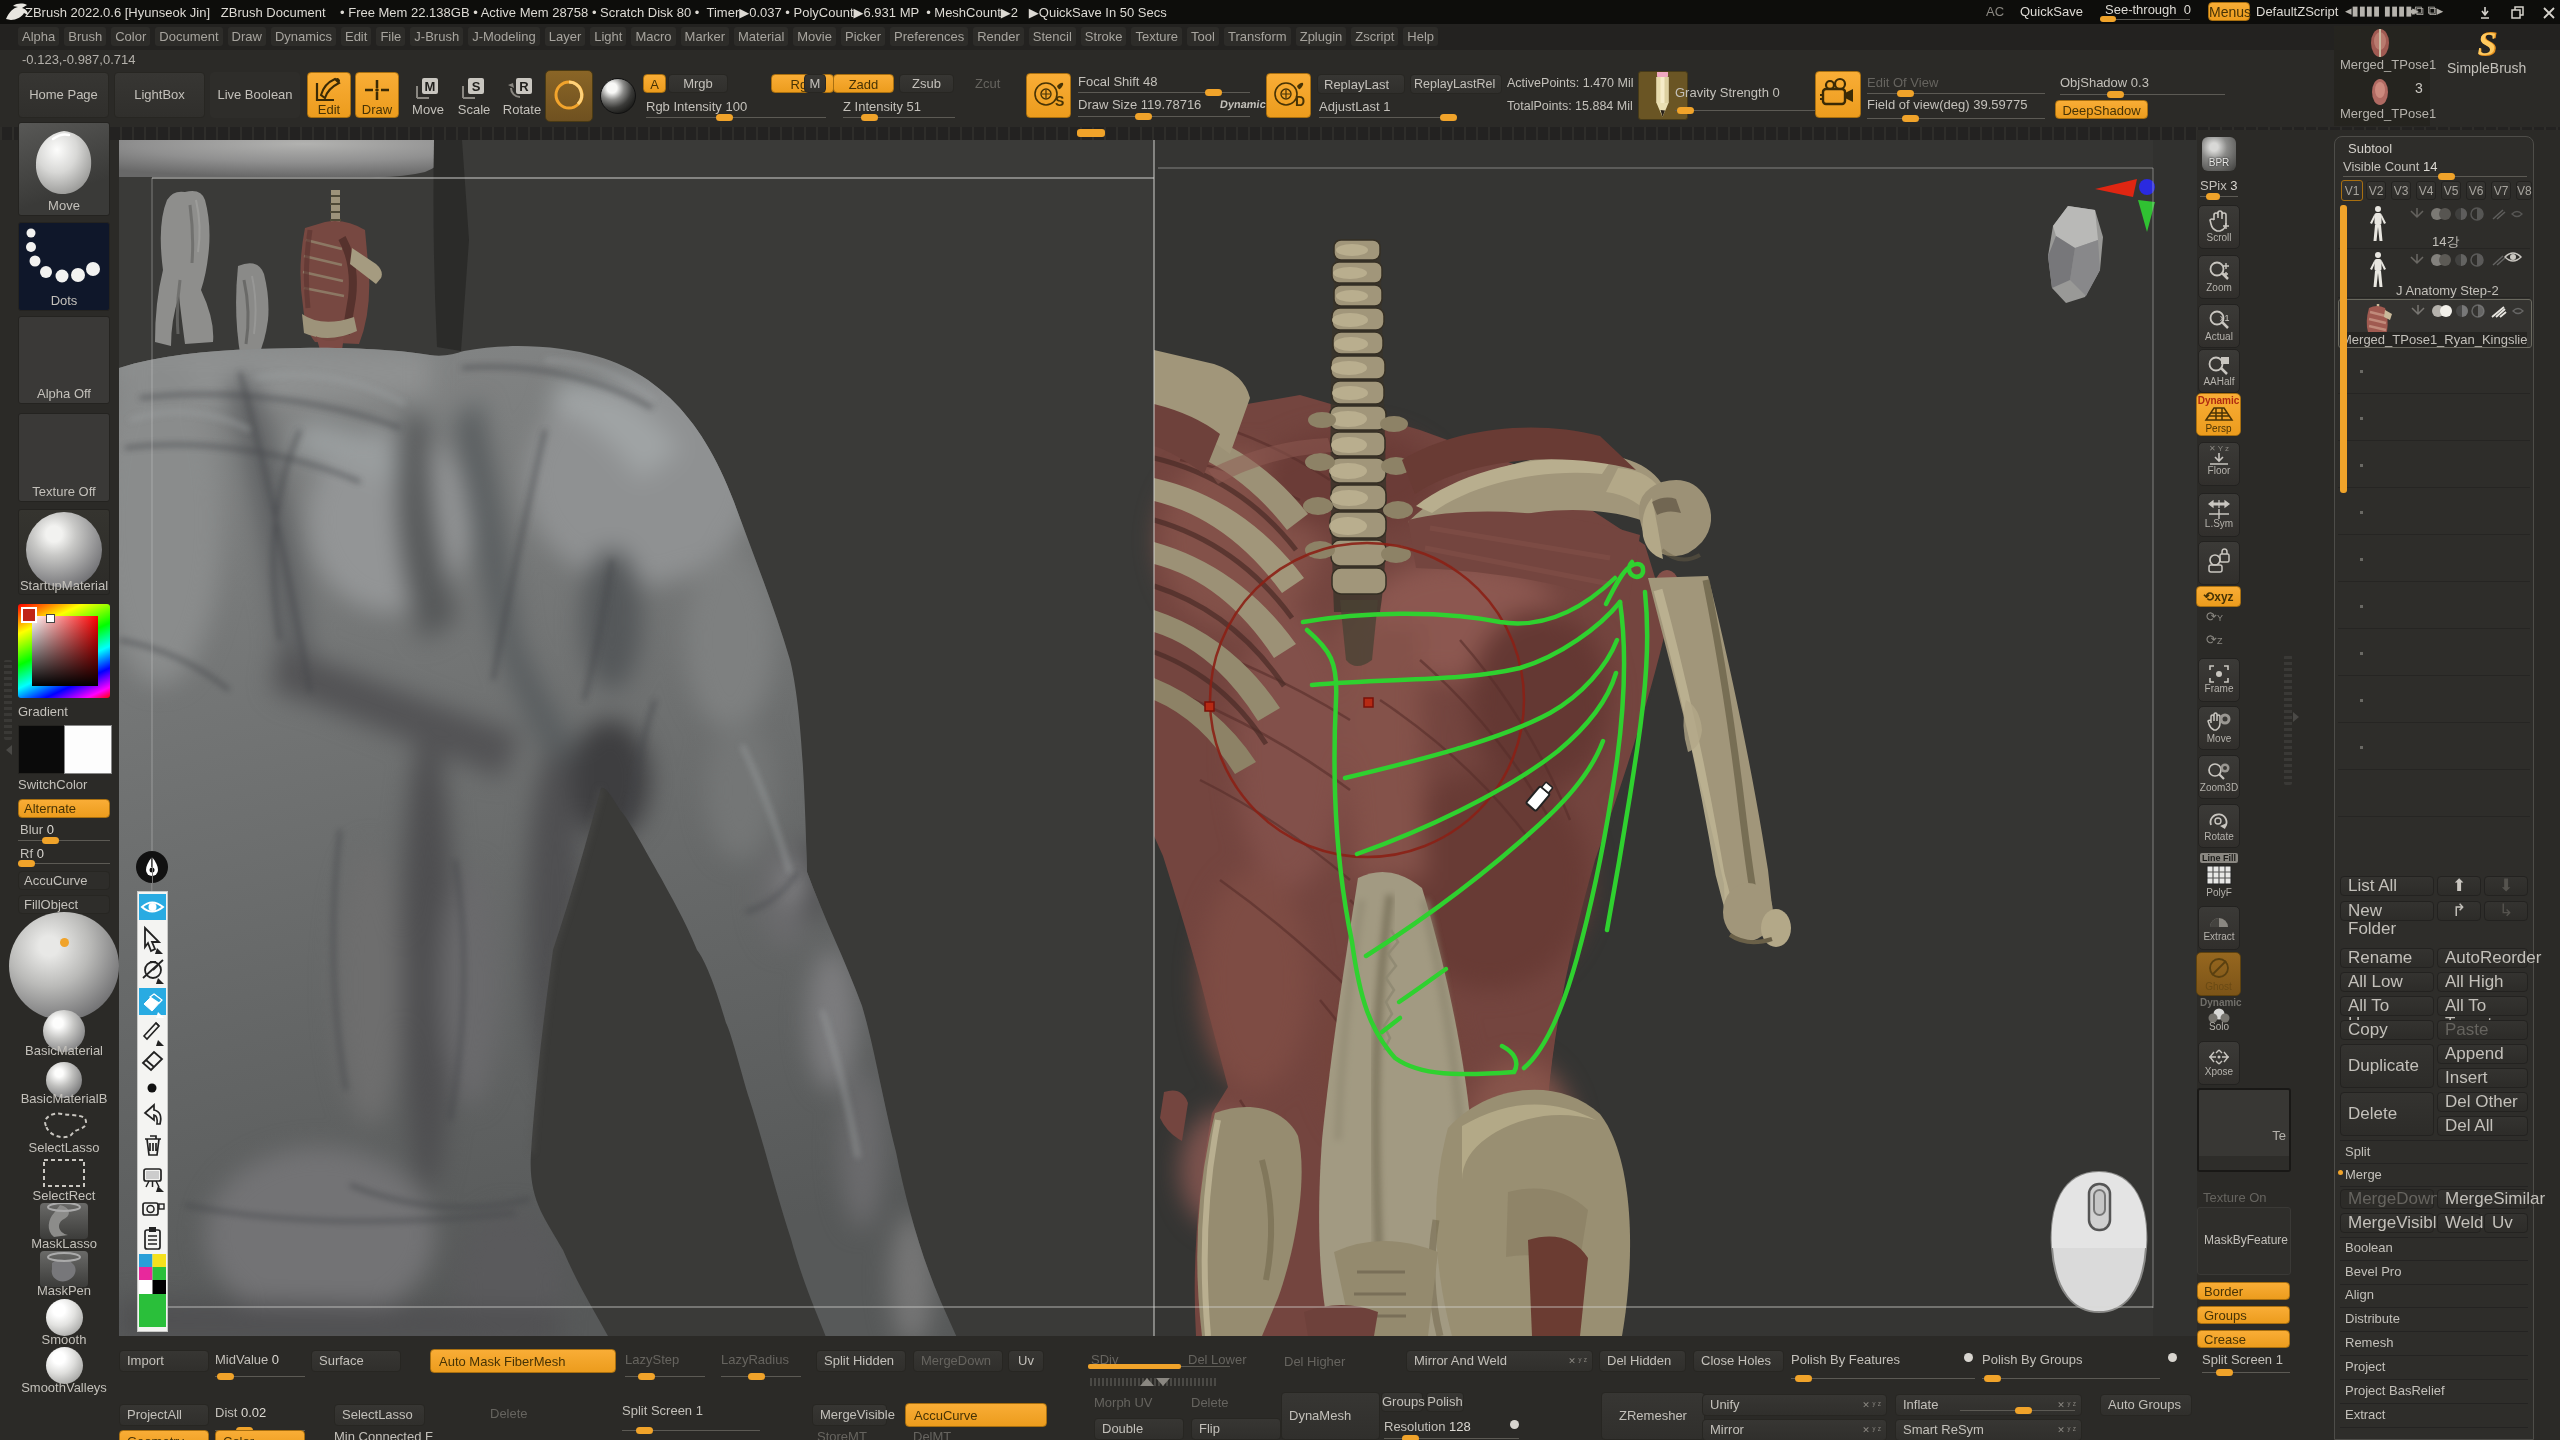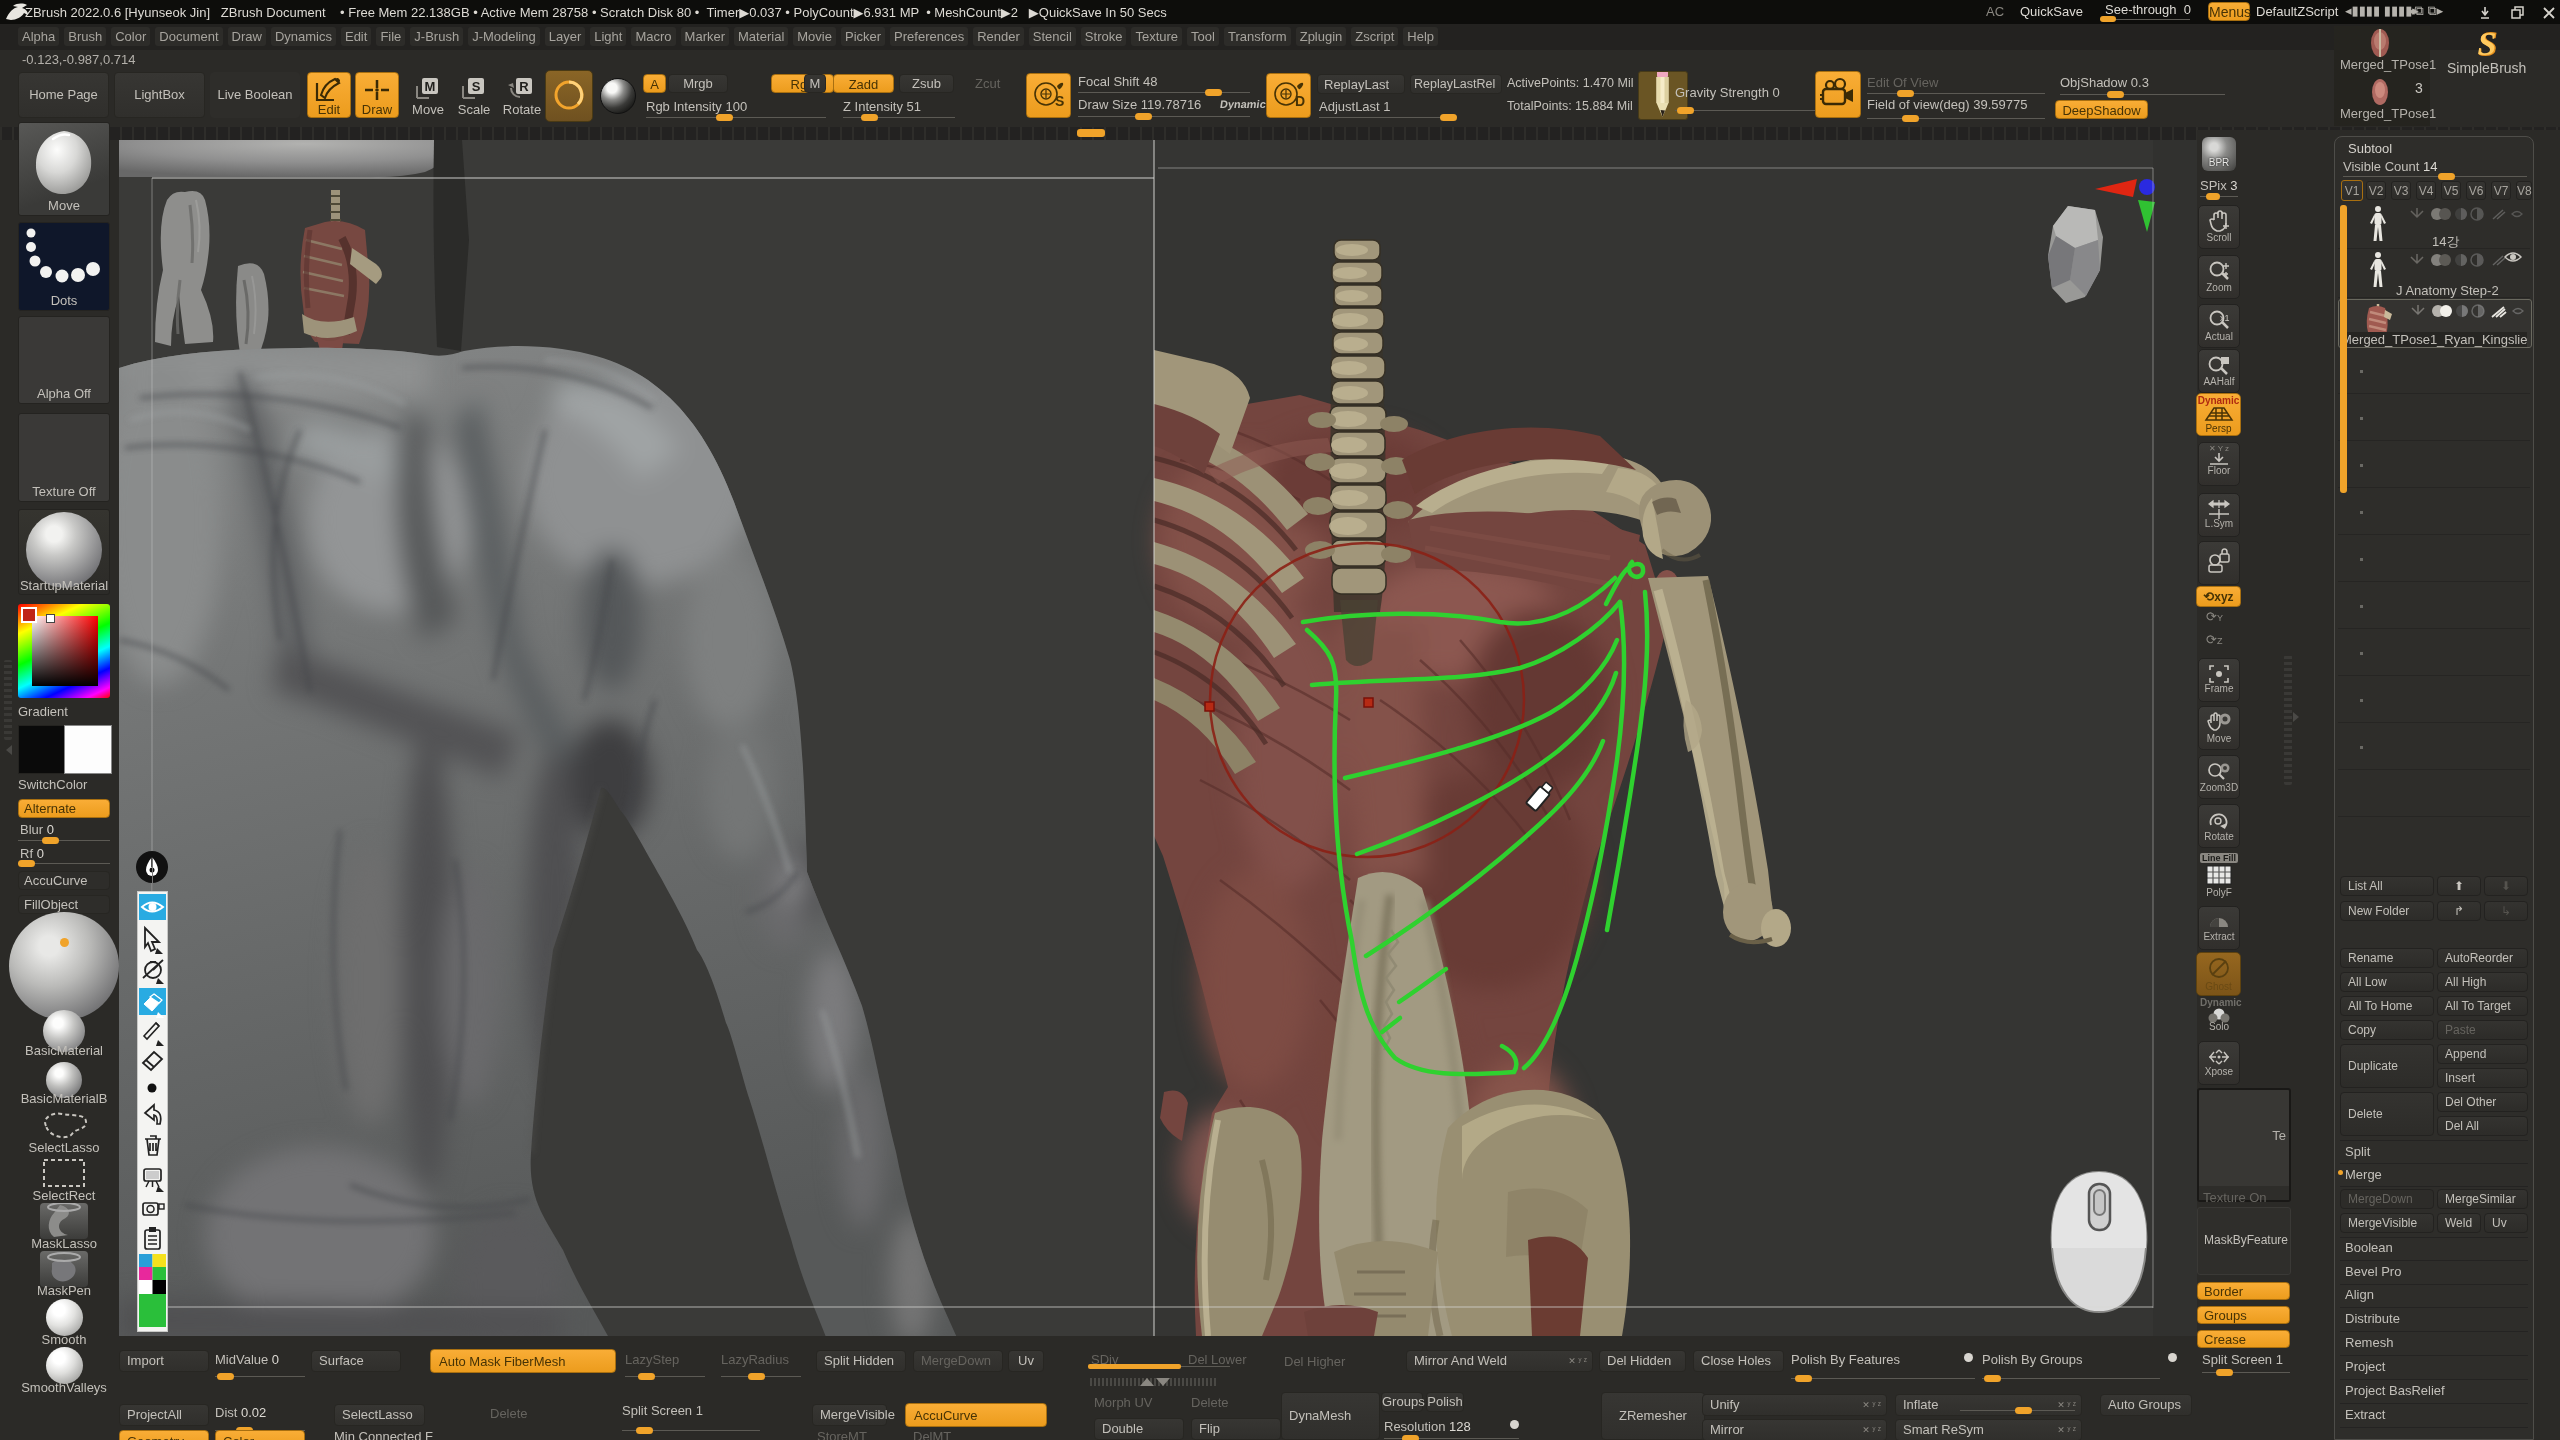--- a/index.html
+++ b/index.html
@@ -852,21 +852,21 @@
     </svg>
     <div class="t" style="margin-top:-3px">Solo</div>
   </div>
 <div class="rsb" style="top:1041px">
     <svg width="24" height="22" viewBox="0 0 24 22">
       <path d="M7 6 l-4 5 l4 5 M17 6 l4 5 l-4 5 M2 11 h7 M15 11 h7 M12 4 l-3 3 M12 4 l3 3 M12 18 l-3 -3 M12 18 l3 -3" fill="none" stroke="#c9c6c0" stroke-width="1.4"></path>
       <circle cx="12" cy="11" r="1.5" fill="#c9c6c0"></circle>
     </svg>
     <div class="t">Xpose</div>
   </div>
-<div class="ab" style="left:2197px;top:1088px;width:94px;height:114px;background:#383734;border:2px solid #191816;border-radius:3px;box-sizing:border-box">
+<div class="ab" style="left:2197px;top:1088px;width:94px;height:84px;background:#383734;border:2px solid #191816;border-radius:3px;box-sizing:border-box">
     <div style="position:absolute;right:3px;top:38px;color:#b5b2ac;font-size:13px">Te</div>
     <div style="position:absolute;left:0;bottom:0;width:100%;height:14px;background:#2e2d2a"></div>
   </div>
 <div class="ab lbl dim" style="left:2203px;top:1190px;">Texture On</div>
 <div class="ab" style="left:2197px;top:1207px;width:94px;height:68px;background:#2f2e2b;border:1px solid #3a3936;border-radius:3px;box-sizing:border-box;color:#c3c0ba;font-size:12px;text-align:left;line-height:64px;padding-left:6px">MaskByFeature</div>
 <div class="ab obtn" style="left:2197px;top:1282px;width:93px;height:18px;line-height:17px;text-align:left;padding-left:6px">Border</div>
 <div class="ab obtn" style="left:2197px;top:1306px;width:93px;height:18px;line-height:17px;text-align:left;padding-left:6px">Groups</div>
 <div class="ab obtn" style="left:2197px;top:1330px;width:93px;height:18px;line-height:17px;text-align:left;padding-left:6px">Crease</div>
 <div class="ab lbl" style="left:2202px;top:1352px;">Split Screen 1</div>
 <div class="ab sl" style="left:2202px;top:1372px;width:88px;">
@@ -985,21 +985,21 @@
 <div class="ab" style="left:2360px;top:417px;width:3px;height:3px;background:#6a6964"></div>
 <div class="ab" style="left:2360px;top:464px;width:3px;height:3px;background:#6a6964"></div>
 <div class="ab" style="left:2360px;top:511px;width:3px;height:3px;background:#6a6964"></div>
 <div class="ab" style="left:2360px;top:558px;width:3px;height:3px;background:#6a6964"></div>
 <div class="ab" style="left:2360px;top:605px;width:3px;height:3px;background:#6a6964"></div>
 <div class="ab" style="left:2360px;top:652px;width:3px;height:3px;background:#6a6964"></div>
 <div class="ab" style="left:2360px;top:699px;width:3px;height:3px;background:#6a6964"></div>
 <div class="ab" style="left:2360px;top:746px;width:3px;height:3px;background:#6a6964"></div>
 
 <style>
-.stb{position:absolute;background:linear-gradient(#343330,#2d2c29);border:1px solid #232220;border-radius:4px;color:#c3c0ba;font-size:12px;text-align:left;padding-left:7px;box-sizing:border-box;height:20px;line-height:18px;}
+.stb{position:absolute;background:linear-gradient(#343330,#2d2c29);border:1px solid #232220;border-radius:4px;color:#c3c0ba;font-size:17px;text-align:left;padding-left:7px;box-sizing:border-box;height:20px;line-height:18px;}
 .strowlbl{position:absolute;left:2345px;color:#c3c0ba;font-size:13px;}
 .stsep{position:absolute;left:2340px;width:188px;height:1px;background:#242322;}
 </style>
 <div class="stb" style="left:2340px;top:876px;width:94px;">List All</div>
 <div class="stb" style="left:2437px;top:876px;width:44px;text-align:center;padding:0"><span style="color:#c9c6c0">⬆</span></div>
 <div class="stb" style="left:2484px;top:876px;width:44px;text-align:center;padding:0;color:#55534e"><span>⬇</span></div>
 <div class="stb" style="left:2340px;top:901px;width:94px;">New Folder</div>
 <div class="stb" style="left:2437px;top:901px;width:44px;text-align:center;padding:0">↱</div>
 <div class="stb" style="left:2484px;top:901px;width:44px;text-align:center;padding:0;color:#55534e">↳</div>
 <div class="stb" style="left:2340px;top:948px;width:94px;">Rename</div>

